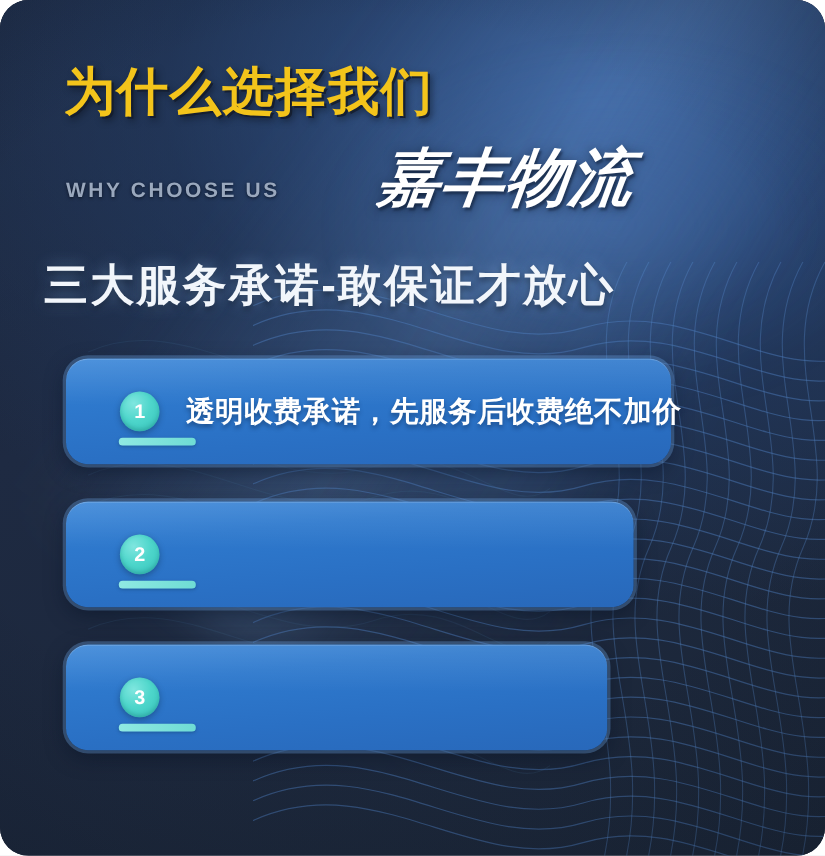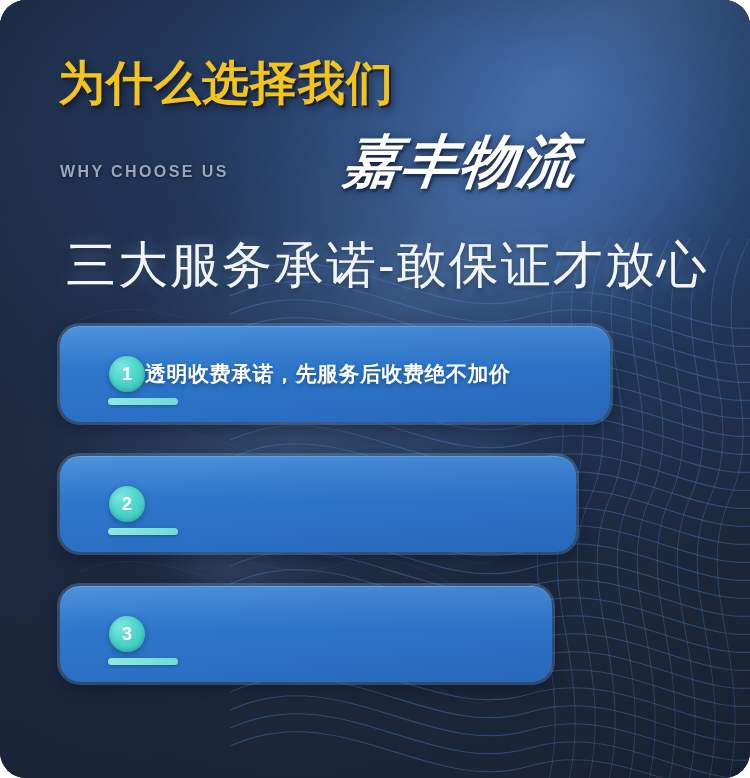--- a/index.html
+++ b/index.html
@@ -101,21 +101,21 @@
     color: #f3c41b;
     text-shadow:
       2px 2px 0 rgba(20,28,45,0.85),
       3px 4px 7px rgba(10,16,28,0.6);
     white-space: nowrap;
   }
 
   .headline-en {
     position: absolute;
     left: 60px; top: 163px;
-    font-size: 16px;
+    font-size: 19px;
     font-weight: 700;
     letter-spacing: 2.4px;
     color: #9aa8bd;
     text-shadow: 0 1px 3px rgba(8,14,26,0.8);
     white-space: nowrap;
   }
 
   .brand {
     position: absolute;
     left: 344px; top: 124px;
@@ -126,23 +126,23 @@
     color: #ffffff;
     transform: skewX(-7deg);
     text-shadow:
       0 2px 10px rgba(10,20,40,0.55),
       2px 3px 2px rgba(12,22,42,0.45);
     white-space: nowrap;
   }
 
   .subhead {
     position: absolute;
-    left: 66px; top: 232px;
-    font-size: 50px;
-    font-weight: 400;
+    left: 40px; top: 232px;
+    font-size: 40px;
+    font-weight: 700;
     letter-spacing: 2px;
     color: #f2f6fb;
     text-shadow:
       0 0 14px rgba(150,200,255,0.45),
       0 2px 6px rgba(8,16,30,0.75);
     white-space: nowrap;
   }
 
   
   .cards {
@@ -197,21 +197,22 @@
     color: #ffffff;
     font-size: 18px;
     font-weight: 700;
     line-height: 1;
     flex: none;
   }
 
   .card-text {
     position: relative;
     z-index: 2;
-    font-size: 21px;
+    margin-left: 24px;
+    font-size: 26px;
     font-weight: 700;
     letter-spacing: 0.5px;
     color: #ffffff;
     text-shadow: 0 2px 4px rgba(10,35,70,0.45);
     white-space: nowrap;
     font-family: Liberation Mono, monospace;
   }
 
   .card-underline {
     position: absolute;

